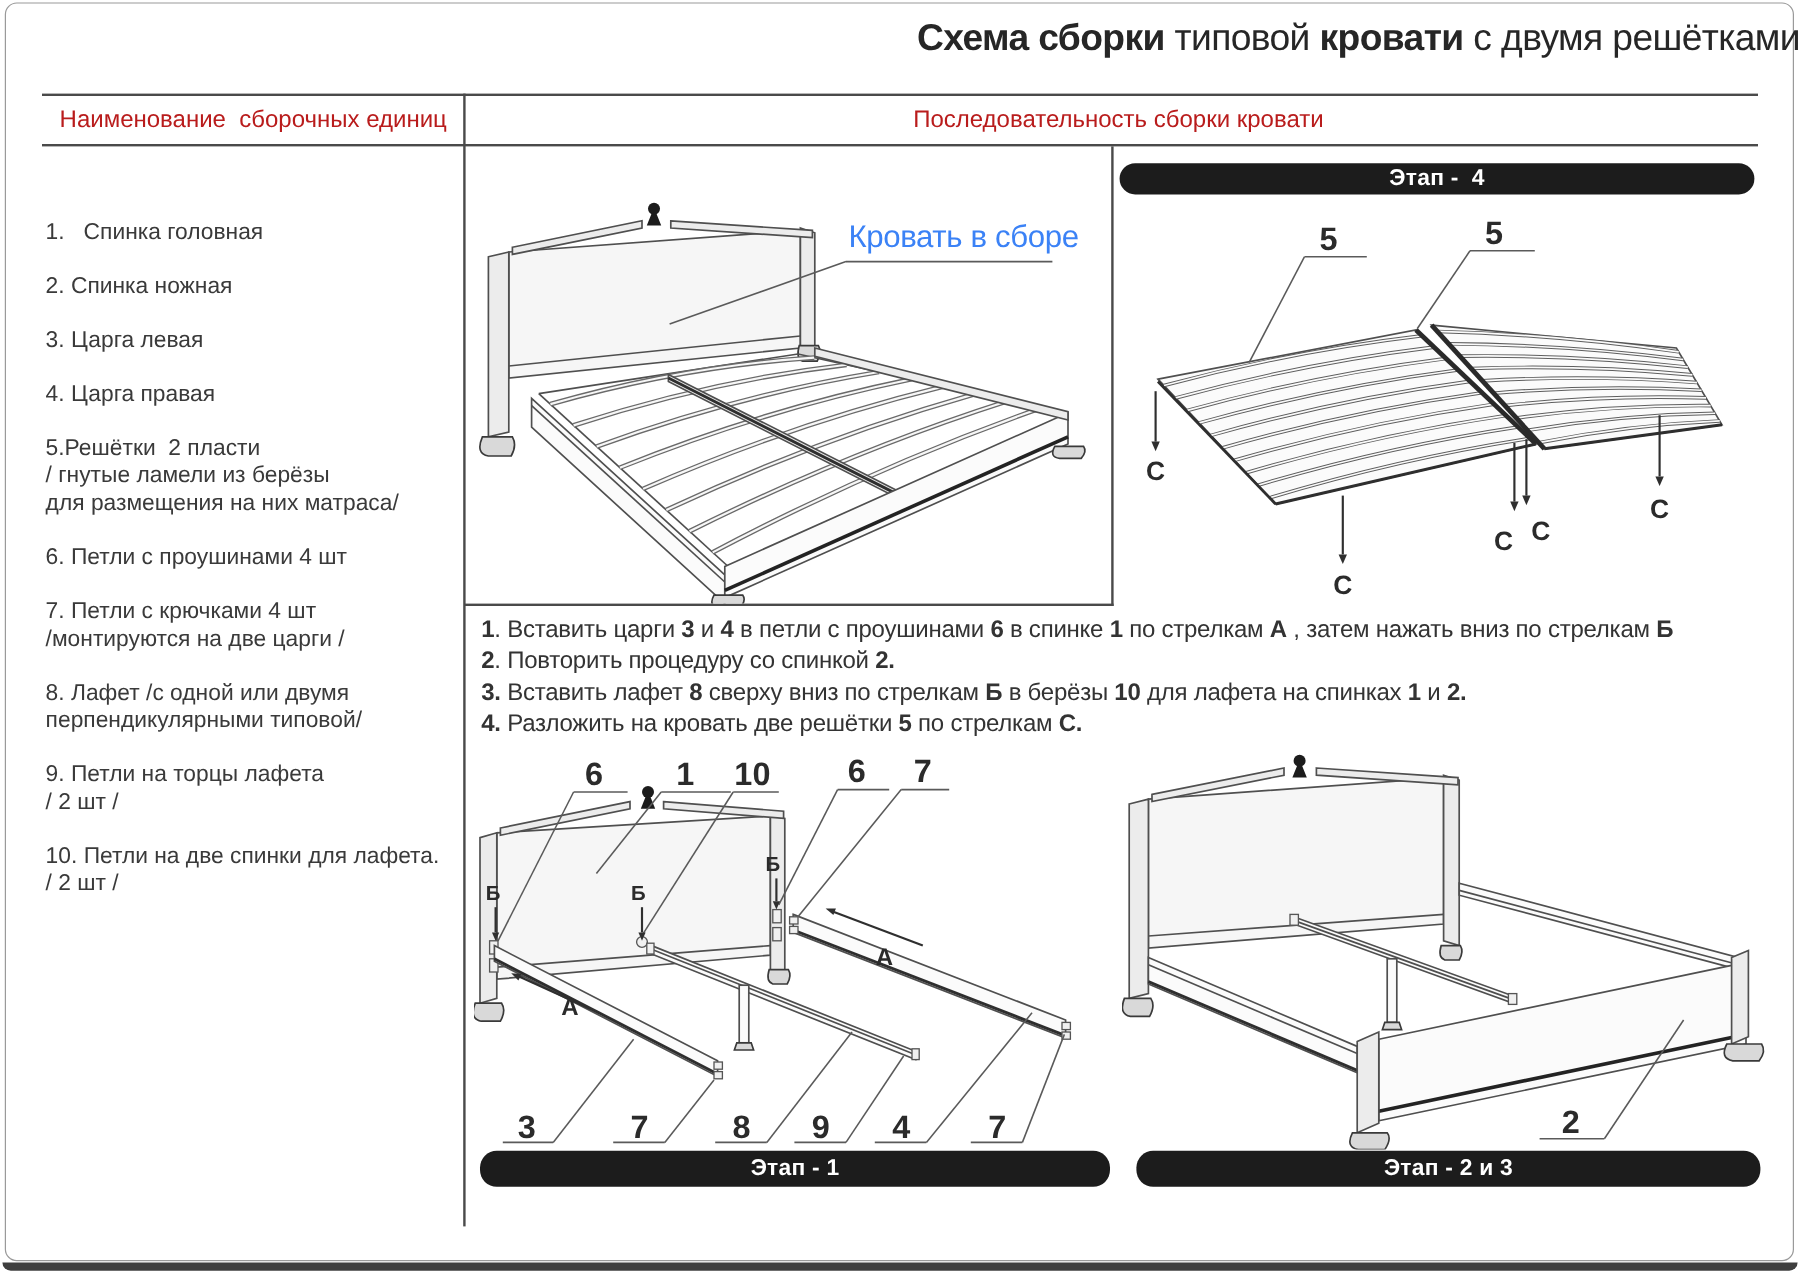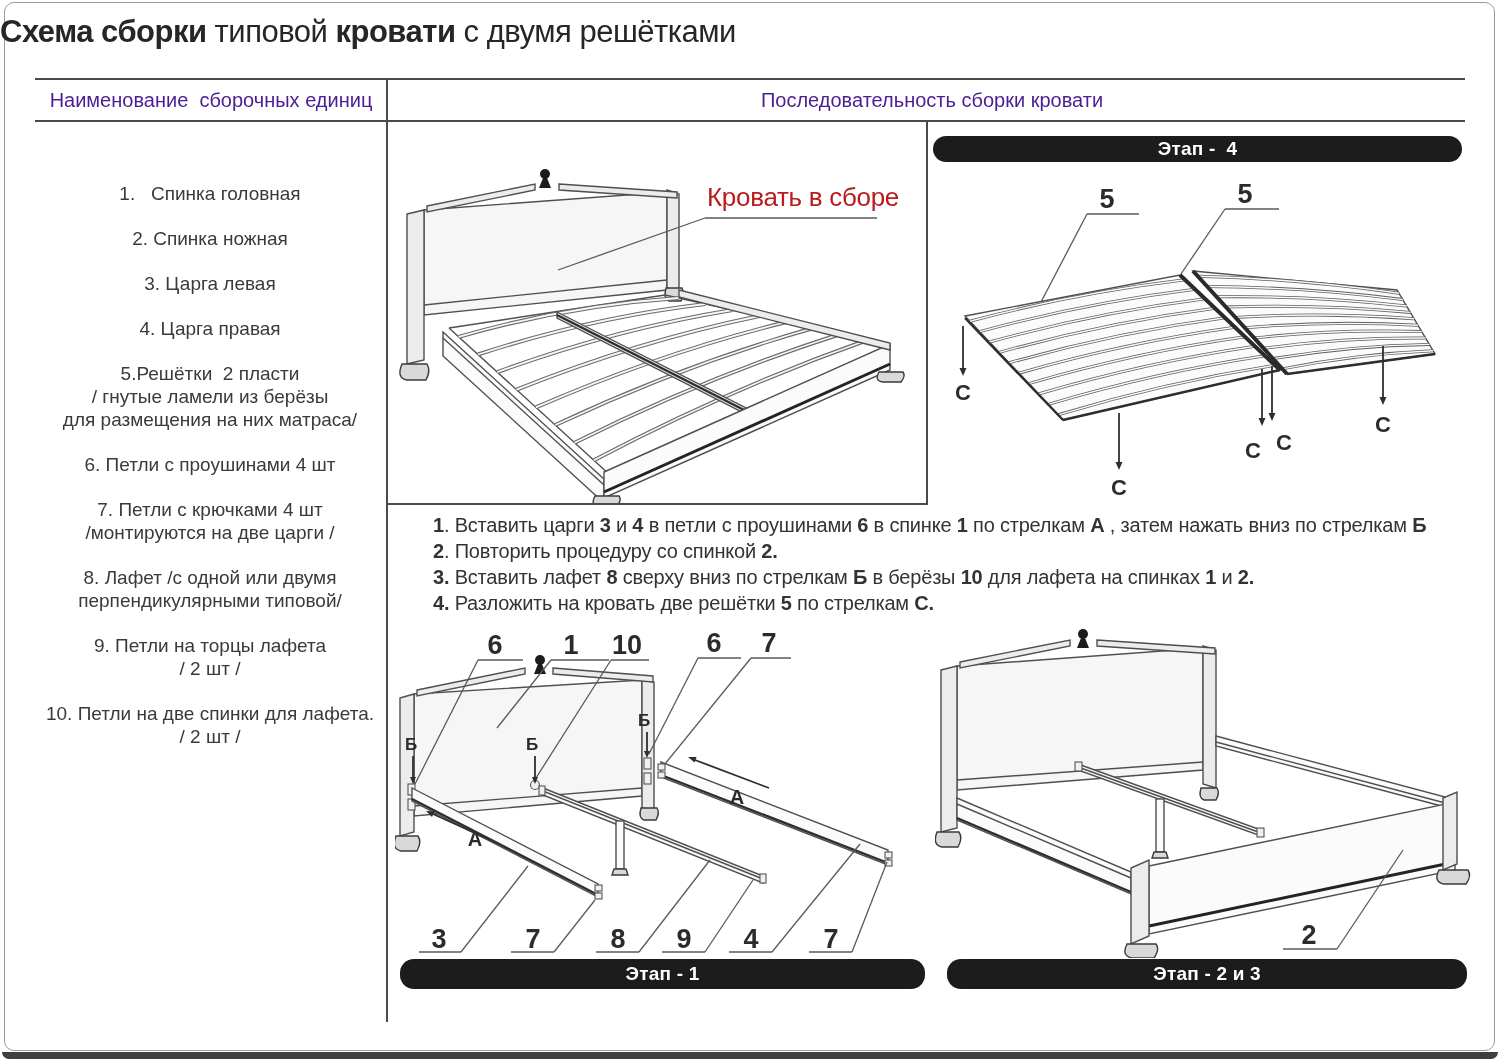--- a/index.html
+++ b/index.html
@@ -1,37 +1,37 @@
 <!DOCTYPE html>
 <html><head>
 <meta charset="utf-8">
 <style>
   html,body{margin:0;padding:0;background:#ffffff;}
   body{font-family:"Liberation Sans","DejaVu Sans",sans-serif;color:#333;}
   .page{position:relative;width:1500px;height:1061px;background:#fff;overflow:hidden;}
   .outer-border{position:absolute;left:4px;top:2px;width:1489px;height:1047px;border:1px solid #9a9a9a;border-radius:10px;}
   .bottom-band{position:absolute;left:2px;top:1052px;width:1496px;height:7px;background:#3f3f3f;border-radius:0 0 8px 8px;}
-  .title{position:absolute;left:0;top:14px;width:100%;text-align:left;font-size:31px;color:#262626;letter-spacing:-0.5px;white-space:pre;}
+  .title{position:absolute;left:0;top:14px;width:100%;text-align:right;font-size:31px;color:#262626;letter-spacing:-0.5px;white-space:pre;}
   .title b{font-weight:bold;}
   .header-row{position:absolute;left:35px;top:78px;width:1430px;height:44px;border-top:2px solid #4a4a4a;border-bottom:2px solid #4a4a4a;display:flex;box-sizing:border-box;}
-  .header-cell{display:flex;align-items:center;justify-content:center;font-size:20px;color:#4c1d95;white-space:pre;}
+  .header-cell{display:flex;align-items:center;justify-content:center;font-size:20px;color:#b91c1c;white-space:pre;}
   .header-left{width:352px;}
   .header-right{flex:1;padding-left:12px;}
   .vline{position:absolute;left:386px;top:78px;height:944px;width:0;border-left:2px solid #4a4a4a;}
-  .parts{position:absolute;left:38px;top:182px;width:344px;font-size:19px;color:#3a3a3a;text-align:center;}
+  .parts{position:absolute;left:38px;top:182px;width:344px;font-size:19px;color:#3a3a3a;}
   .part{margin-bottom:22px;}
   .pline{line-height:23px;white-space:pre-wrap;}
   .box-assembled{position:absolute;left:387px;top:122px;width:541px;height:383px;border-right:2px solid #4a4a4a;border-bottom:2px solid #4a4a4a;box-sizing:border-box;overflow:hidden;}
-  .assembled-label{position:absolute;left:320px;top:60px;font-size:26px;color:#b91c1c;letter-spacing:-0.3px;white-space:nowrap;}
+  .assembled-label{position:absolute;left:320px;top:60px;font-size:26px;color:#3b82f6;letter-spacing:-0.3px;white-space:nowrap;}
   .pill{position:absolute;background:#1c1c1c;color:#fff;font-weight:bold;border-radius:14px;display:flex;align-items:center;justify-content:center;font-size:19px;white-space:pre;letter-spacing:0.2px;}
   .pill-stage4{left:933px;top:136px;width:529px;height:26px;border-radius:13px;text-align:center;}
   .pill-stage1{left:400px;top:959px;width:525px;height:30px;}
   .pill-stage23{left:947px;top:959px;width:520px;height:30px;}
   .instructions{position:absolute;left:401px;top:512px;width:1070px;font-size:20px;color:#333;}
-  .iline{line-height:26px;letter-spacing:-0.2px;margin-left:32px;}
+  .iline{line-height:26px;letter-spacing:-0.2px;}
   .iline b{font-weight:bold;}
   .footer-note{position:absolute;left:403px;top:1007px;width:1093px;font-size:19px;color:#3d3d3d;text-align:justify;text-align-last:justify;letter-spacing:-0.2px;}
   .svg-abs{position:absolute;}
   .stage4-svg{left:935px;top:168px;width:540px;height:337px;}
   .stage1-svg{left:395px;top:618px;width:535px;height:340px;}
   .stage23-svg{left:935px;top:618px;width:545px;height:340px;}
   .bed-svg{left:0;top:0;width:541px;height:383px;}
   
   .ln{stroke:#4f4f4f;stroke-width:1.4;fill:none;}
   .ln2{stroke:#2e2e2e;stroke-width:2.4;fill:none;}

